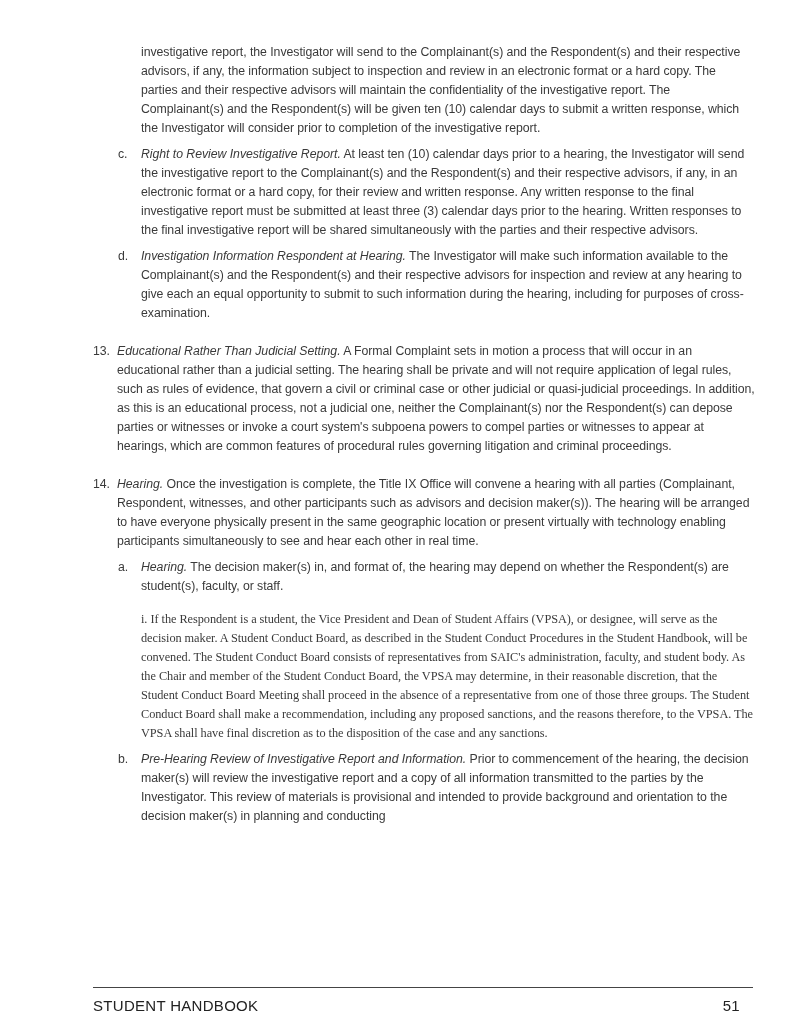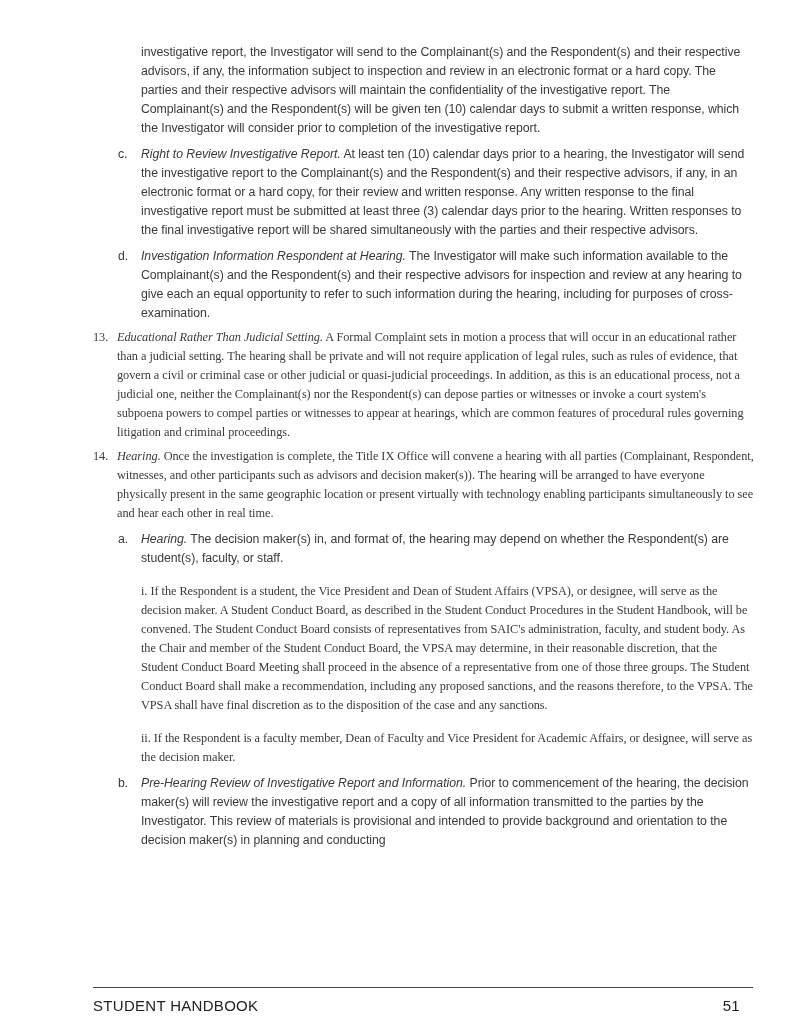--- a/index.html
+++ b/index.html
@@ -26,22 +26,21 @@
     }
     p { margin: 0; }
     .cont {
       padding-left: 48px;
     }
     .item {
       position: relative;
     }
     .lvl1 {
       padding-left: 24px;
-      margin-top: 5px;
-      font-family: Liberation Serif, serif;
+      margin-top: 19px;
     }
     .lvl1 > .marker {
       position: absolute;
       left: 0;
       top: 0;
     }
     .lvl2 {
       padding-left: 48px;
       margin-top: 7px;
     }
@@ -82,40 +81,39 @@
 
   <p class="cont">investigative report, the Investigator will send to the Complainant(s) and the Respondent(s) and their respective advisors, if any, the information subject to inspection and review in an electronic format or a hard copy. The parties and their respective advisors will maintain the confidentiality of the investigative report. The Complainant(s) and the Respondent(s) will be given ten (10) calendar days to submit a written response, which the Investigator will consider prior to completion of the investigative report.</p>
 
   <div class="item lvl2">
     <span class="marker">c.</span>
     <p><em>Right to Review Investigative Report.</em><span> At least ten (10) calendar days prior to a hearing, the Investigator will send the investigative report to the Complainant(s) and the Respondent(s) and their respective advisors, if any, in an electronic format or a hard copy, for their review and written response. Any written response to the final investigative report must be submitted at least three (3) calendar days prior to the hearing. Written responses to the final investigative report will be shared simultaneously with the parties and their respective advisors.</span></p>
   </div>
 
   <div class="item lvl2">
     <span class="marker">d.</span>
-    <p><em>Investigation Information Respondent at Hearing.</em><span> The Investigator will make such information available to the Complainant(s) and the Respondent(s) and their respective advisors for inspection and review at any hearing to give each an equal opportunity to refer to such information during the hearing, including for purposes of cross-examination.</span></p>
+    <p><em>Investigation Information Respondent at Hearing.</em><span> The Investigator will make such information available to the Complainant(s) and the Respondent(s) and their respective advisors for inspection and review at any hearing to give each an equal opportunity to submit to such information during the hearing, including for purposes of cross-examination.</span></p>
   </div>
 
   <div class="item lvl1">
     <span class="marker">13.</span>
     <p><em>Educational Rather Than Judicial Setting.</em><span> A Formal Complaint sets in motion a process that will occur in an educational rather than a judicial setting. The hearing shall be private and will not require application of legal rules, such as rules of evidence, that govern a civil or criminal case or other judicial or quasi-judicial proceedings. In addition, as this is an educational process, not a judicial one, neither the Complainant(s) nor the Respondent(s) can depose parties or witnesses or invoke a court system's subpoena powers to compel parties or witnesses to appear at hearings, which are common features of procedural rules governing litigation and criminal proceedings.</span></p>
   </div>
 
   <div class="item lvl1">
     <span class="marker">14.</span>
     <p><em>Hearing.</em><span> Once the investigation is complete, the Title IX Office will convene a hearing with all parties (Complainant, Respondent, witnesses, and other participants such as advisors and decision maker(s)). The hearing will be arranged to have everyone physically present in the same geographic location or present virtually with technology enabling participants simultaneously to see and hear each other in real time.</span></p>
   </div>
 
   <div class="item lvl2">
     <span class="marker">a.</span>
     <p><em>Hearing.</em><span> The decision maker(s) in, and format of, the hearing may depend on whether the Respondent(s) are student(s), faculty, or staff.</span></p>
   </div>
 
   <p class="sub">i. If the Respondent is a student, the Vice President and Dean of Student Affairs (VPSA), or designee, will serve as the decision maker. A Student Conduct Board, as described in the Student Conduct Procedures in the Student Handbook, will be convened. The Student Conduct Board consists of representatives from SAIC's administration, faculty, and student body. As the Chair and member of the Student Conduct Board, the VPSA may determine, in their reasonable discretion, that the Student Conduct Board Meeting shall proceed in the absence of a representative from one of those three groups. The Student Conduct Board shall make a recommendation, including any proposed sanctions, and the reasons therefore, to the VPSA. The VPSA shall have final discretion as to the disposition of the case and any sanctions.</p>
-  <p class="sub">ii. If the Respondent is a faculty member, Dean of Faculty and Vice President for Academic Affairs, or designee, will serve as the decision maker.</p>
 
   <div class="item lvl2">
     <span class="marker">b.</span>
     <p><em>Pre-Hearing Review of Investigative Report and Information.</em><span> Prior to commencement of the hearing, the decision maker(s) will review the investigative report and a copy of all information transmitted to the parties by the Investigator. This review of materials is provisional and intended to provide background and orientation to the decision maker(s) in planning and conducting</span></p>
   </div>
 
 </div>
 
 <div class="footer-rule"></div>
 <div class="footer-left">STUDENT HANDBOOK</div>

